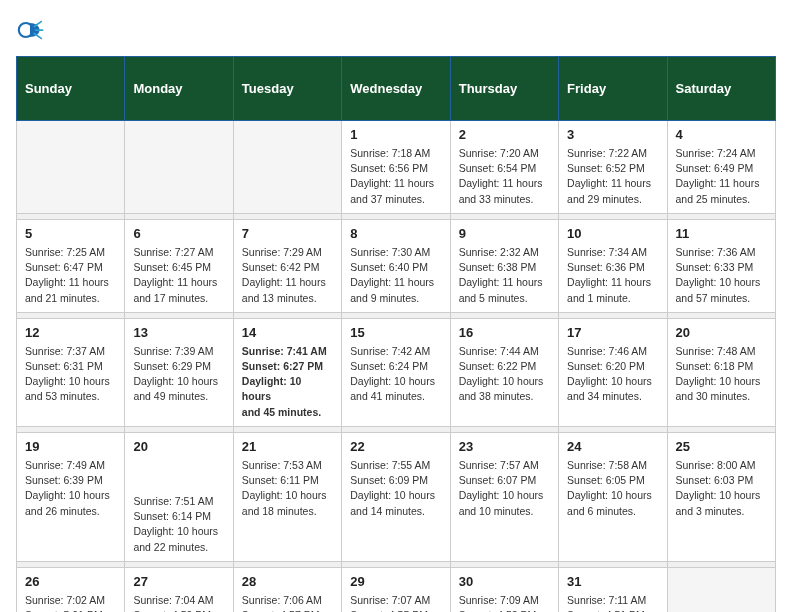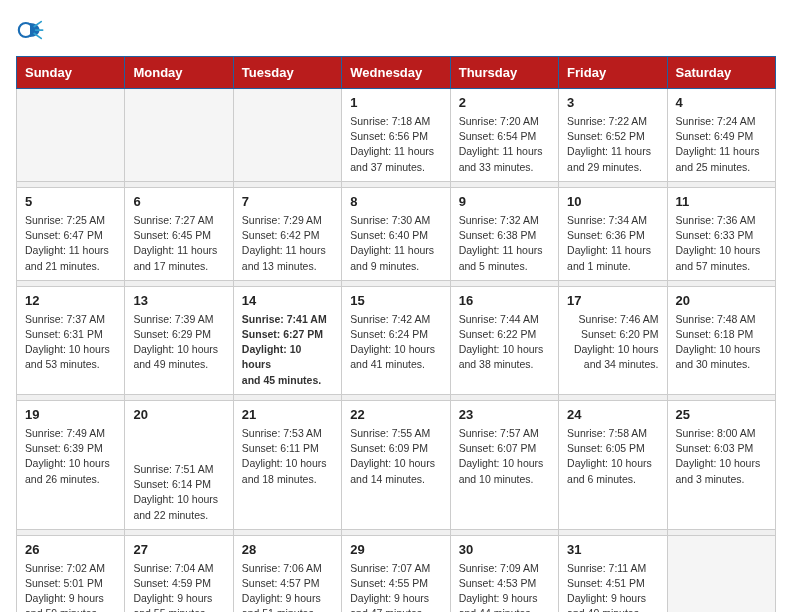--- a/index.html
+++ b/index.html
@@ -46,24 +46,24 @@
     .location {
       font-size: 15px;
       color: #555;
     }
     .calendar {
       width: 100%;
       border-collapse: collapse;
       border: 1px solid #ccc;
     }
     .calendar th {
-      background: #b91c1c;
+      background: #14532d;
       color: #fff;
       text-align: left;
-      padding: 8px 8px;
+      padding: 24px 8px;
       font-size: 13px;
       font-weight: bold;
       border: 1px solid #2060a0;
     }
     .calendar td {
       vertical-align: top;
       padding: 6px 8px;
       border: 1px solid #ccc;
       width: 108px;
       min-height: 90px;
@@ -193,21 +193,21 @@
         </td>
         <td>
           <div class="day-number">8</div>
           <div class="day-info" style="white-space: pre-line;">Sunrise: 7:30 AM
 Sunset: 6:40 PM
 Daylight: 11 hours
 and 9 minutes.</div>
         </td>
         <td>
           <div class="day-number">9</div>
-          <div class="day-info" style="white-space: pre-line;">Sunrise: 7:32 AM
+          <div class="day-info" style="white-space: pre-line;">Sunrise: 2:32 AM
 Sunset: 6:38 PM
 Daylight: 11 hours
 and 5 minutes.</div>
         </td>
         <td>
           <div class="day-number">10</div>
           <div class="day-info" style="white-space: pre-line;">Sunrise: 7:34 AM
 Sunset: 6:36 PM
 Daylight: 11 hours
 and 1 minute.</div>
@@ -260,21 +260,21 @@
         </td>
         <td>
           <div class="day-number">16</div>
           <div class="day-info" style="white-space: pre-line;">Sunrise: 7:44 AM
 Sunset: 6:22 PM
 Daylight: 10 hours
 and 38 minutes.</div>
         </td>
         <td>
           <div class="day-number">17</div>
-          <div class="day-info" style="white-space: pre-line; text-align: right;">Sunrise: 7:46 AM
+          <div class="day-info" style="white-space: pre-line;">Sunrise: 7:46 AM
 Sunset: 6:20 PM
 Daylight: 10 hours
 and 34 minutes.</div>
         </td>
         <td>
           <div class="day-number">20</div>
           <div class="day-info" style="white-space: pre-line;">Sunrise: 7:48 AM
 Sunset: 6:18 PM
 Daylight: 10 hours
 and 30 minutes.</div>

